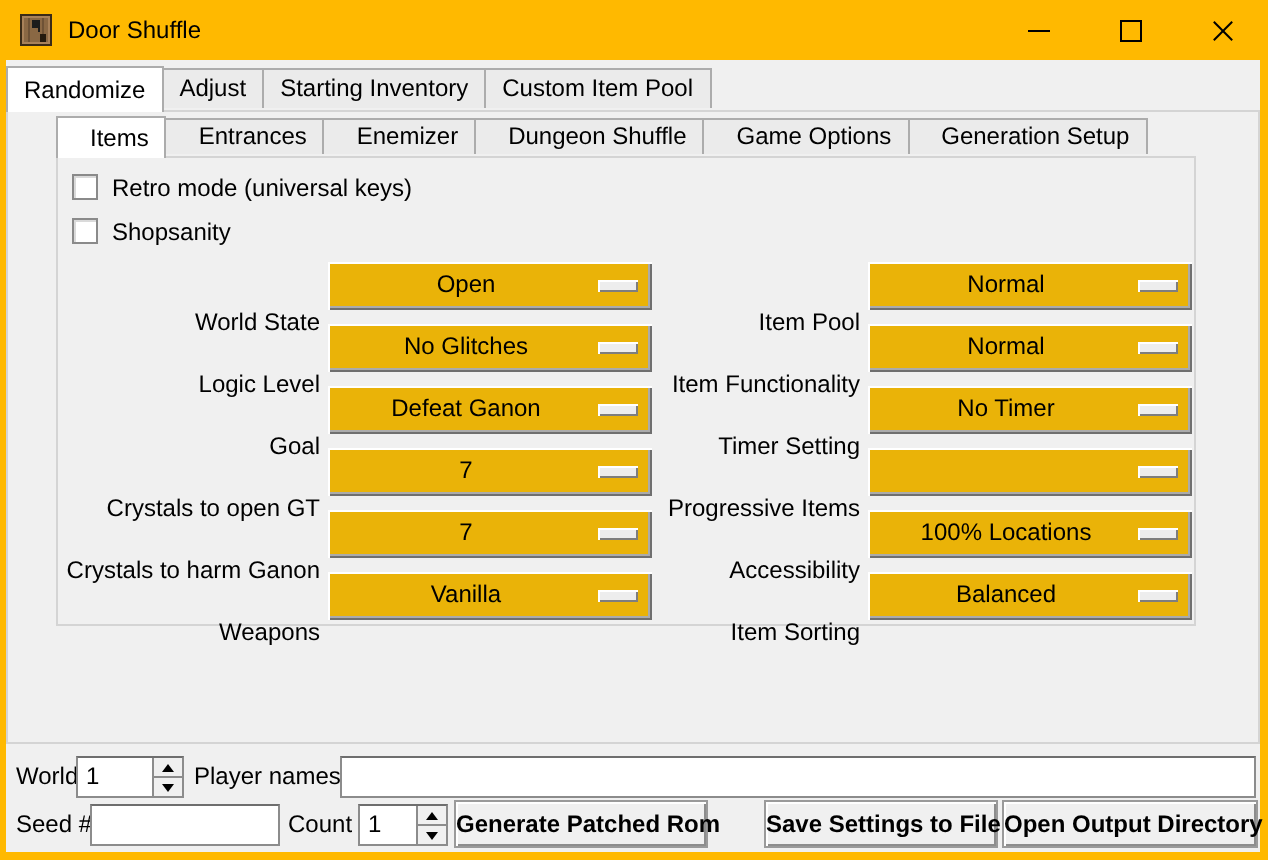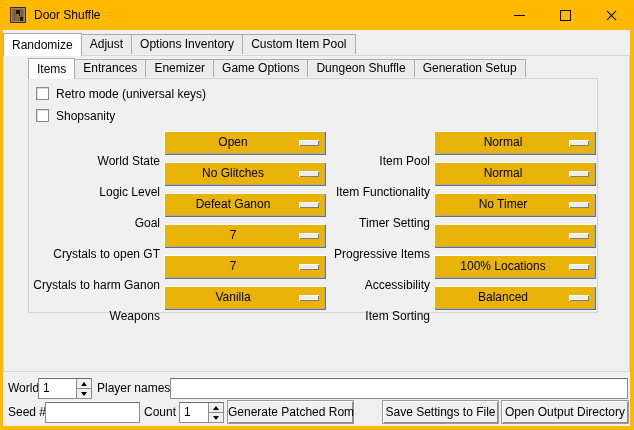--- a/index.html
+++ b/index.html
@@ -26,21 +26,21 @@
   .page { position:absolute; background:var(--window-bg,#F0F0F0); border:1px solid #D4D4D4; box-sizing:border-box; }
   .page.outer { left:0; top:25px; width:627px; height:317px; }
   .page.inner { left:25px; top:48px; width:570px; height:235px; }
 
   
   .nb-tabs { position:absolute; display:flex; align-items:center; z-index:2; }
   .nb-tabs.main { left:0; top:2px; height:23px; }
   .nb-tabs.sub  { left:25px; top:28px; height:20px; }
   .nb-tab { box-sizing:border-box; height:20px; padding:0 8px; line-height:19px; background:#EBEBEB;
             border:1px solid #ACACAC; border-bottom:none; margin-right:-1px; white-space:nowrap; cursor:default; }
-  .nb-tabs.sub .nb-tab { height:18px; line-height:17px; }
+  .nb-tabs.sub .nb-tab { height:18px; line-height:17px;padding-left:16px; }
   .nb-tab.active { background:var(--active-tab-bg,#FFFFFF); height:23px; line-height:22px; margin-bottom:-1px; position:relative; z-index:3; }
   .nb-tabs.sub .nb-tab.active { height:21px; line-height:20px; }
 
   
   .check-row { position:absolute; left:33px; height:14px; display:flex; z-index:4; }
   .checkbox { width:13px; height:13px; box-sizing:border-box; background:#fff; border:1px solid #8A8A8A;
               box-shadow:inset 1px 1px 0 #DADADA; }
   .check-label { margin-left:7px; line-height:14px; white-space:nowrap; }
 
   
@@ -63,21 +63,21 @@
   .spin { position:absolute; box-sizing:border-box; border:1px solid #8C8C8C; border-top-color:#6E6E6E;
           background:#fff; display:flex; z-index:4; }
   .spin-val { flex:1; padding-left:4px; line-height:19px; }
   .spin-btns { width:14px; display:flex; flex-direction:column; border-left:1px solid #8C8C8C; }
   .spin-btn { flex:1; background:#F0F0F0; display:flex; align-items:center; justify-content:center; }
   .spin-btn.up { border-bottom:1px solid #8C8C8C; }
   .tri-up   { width:0; height:0; border-left:3px solid transparent; border-right:3px solid transparent; border-bottom:4px solid #000; }
   .tri-down { width:0; height:0; border-left:3px solid transparent; border-right:3px solid transparent; border-top:4px solid #000; }
   .btn { position:absolute; box-sizing:border-box; height:24px; background:#F0F0F0; border:1px solid #9A9A9A;
          box-shadow:inset 1px 1px 0 #FFFFFF, inset -1px -1px 0 #8D8D8D; text-align:center; line-height:22px;
-         white-space:nowrap; cursor:default; z-index:4; }
+         white-space:nowrap; cursor:default; z-index:4;font-weight:bold; }
 </style>
 </head>
 <body>
 
 <div class="win">
 
   <div class="titlebar">
     <span class="app-icon">
       <svg width="16" height="16" viewBox="0 0 16 16" shape-rendering="crispEdges">
         <rect x="0" y="0" width="16" height="16" fill="#3B2B17"></rect>
@@ -105,30 +105,30 @@
   </div>
 
   <div class="client">
 
     <div class="page outer"></div>
     <div class="page inner"></div>
 
     <div class="nb-tabs main">
       <div class="nb-tab active">Randomize</div>
       <div class="nb-tab">Adjust</div>
-      <div class="nb-tab">Options Inventory</div>
+      <div class="nb-tab">Starting Inventory</div>
       <div class="nb-tab">Custom Item Pool</div>
     </div>
 
     <div class="nb-tabs sub">
       <div class="nb-tab active">Items</div>
       <div class="nb-tab">Entrances</div>
       <div class="nb-tab">Enemizer</div>
+      <div class="nb-tab">Dungeon Shuffle</div>
       <div class="nb-tab">Game Options</div>
-      <div class="nb-tab">Dungeon Shuffle</div>
       <div class="nb-tab">Generation Setup</div>
     </div>
 
     <div class="check-row" style="top:57px">
       <span class="checkbox"></span>
       <span class="check-label">Retro mode (universal keys)</span>
     </div>
     <div class="check-row" style="top:79px">
       <span class="checkbox"></span>
       <span class="check-label">Shopsanity</span>

